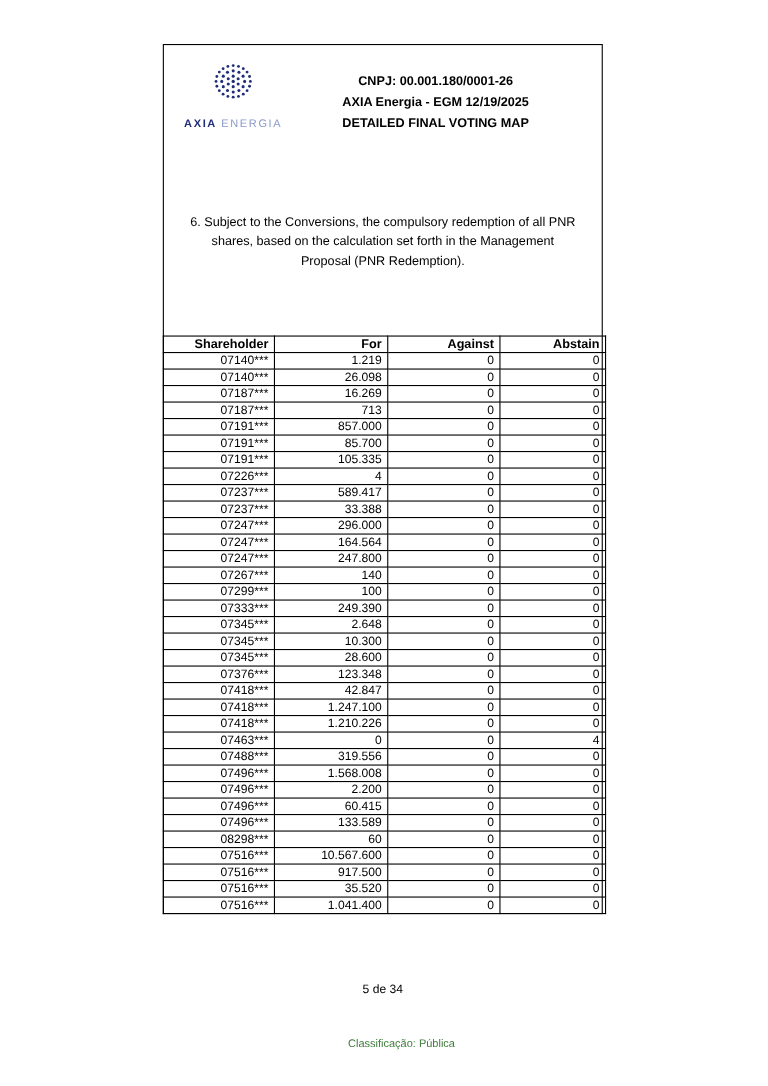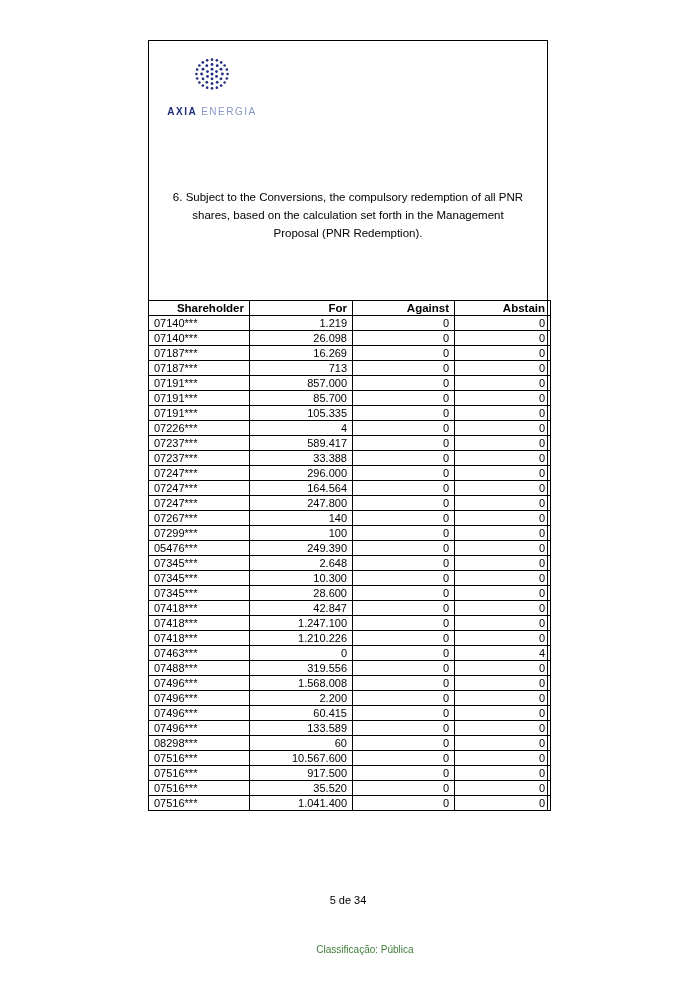--- a/index.html
+++ b/index.html
@@ -69,21 +69,21 @@
     height:14.9px;
     box-sizing:border-box;
     overflow:hidden;
     white-space:nowrap;
   }
   table.voting th{
     font-weight:bold;
     text-align:right;
     font-size:11.5px;
   }
-  td.col-shareholder{text-align:left;}
+  td.col-shareholder{text-align:right;}
   td.col-num{text-align:right;}
   col.c-shareholder{width:101px;}
   col.c-for{width:103px;}
   col.c-against{width:102px;}
   col.c-abstain{width:96px;}
   .page-number{
     position:absolute;
     top:894px;left:148px;width:400px;
     text-align:center;
     font-size:11px;
@@ -147,20 +147,25 @@
               <circle cx="13.38" cy="12.56" r="1.3" fill="#1f2d7b"></circle>
               <circle cx="16.83" cy="9.39" r="1.3" fill="#1f2d7b"></circle>
               <circle cx="21.18" cy="7.35" r="1.3" fill="#1f2d7b"></circle>
             </svg>
         </span>
         <div class="logo-text">
           <span class="logo-axia">AXIA</span>
           <span class="logo-energia">ENERGIA</span>
         </div>
       </div>
+      <div class="header-text">
+        <div>CNPJ: 00.001.180/0001-26</div>
+        <div>AXIA Energia - EGM  12/19/2025</div>
+        <div>DETAILED FINAL VOTING MAP</div>
+      </div>
     </div>
 
     <div class="proposal">6.  Subject to the Conversions, the compulsory redemption of all PNR shares, based on the calculation set forth in the Management Proposal (PNR Redemption).</div>
 
     <div class="table-wrap">
       <table class="voting">
         <colgroup>
           <col class="c-shareholder">
             <col class="c-for">
             <col class="c-against">
@@ -259,40 +264,46 @@
               <td class="col-num">0</td>
               <td class="col-num">0</td>
             </tr>
             <tr>
               <td class="col-shareholder">07299***</td>
               <td class="col-num">100</td>
               <td class="col-num">0</td>
               <td class="col-num">0</td>
             </tr>
             <tr>
-              <td class="col-shareholder">05476***</td>
+              <td class="col-shareholder">07333***</td>
               <td class="col-num">249.390</td>
               <td class="col-num">0</td>
               <td class="col-num">0</td>
             </tr>
             <tr>
               <td class="col-shareholder">07345***</td>
               <td class="col-num">2.648</td>
               <td class="col-num">0</td>
               <td class="col-num">0</td>
             </tr>
             <tr>
               <td class="col-shareholder">07345***</td>
               <td class="col-num">10.300</td>
               <td class="col-num">0</td>
               <td class="col-num">0</td>
             </tr>
             <tr>
               <td class="col-shareholder">07345***</td>
               <td class="col-num">28.600</td>
+              <td class="col-num">0</td>
+              <td class="col-num">0</td>
+            </tr>
+            <tr>
+              <td class="col-shareholder">07376***</td>
+              <td class="col-num">123.348</td>
               <td class="col-num">0</td>
               <td class="col-num">0</td>
             </tr>
             <tr>
               <td class="col-shareholder">07418***</td>
               <td class="col-num">42.847</td>
               <td class="col-num">0</td>
               <td class="col-num">0</td>
             </tr>
             <tr>

